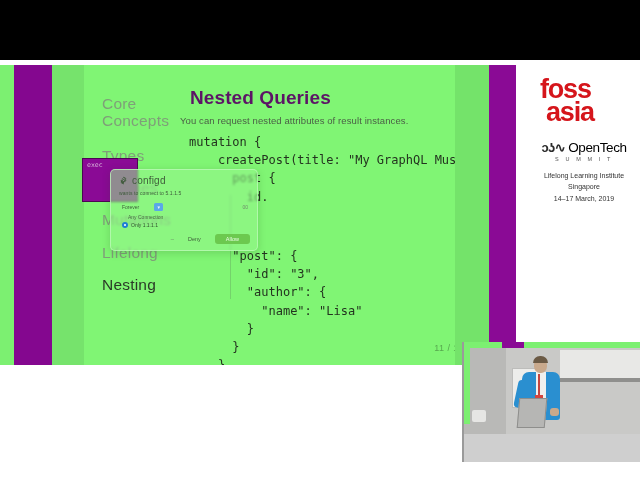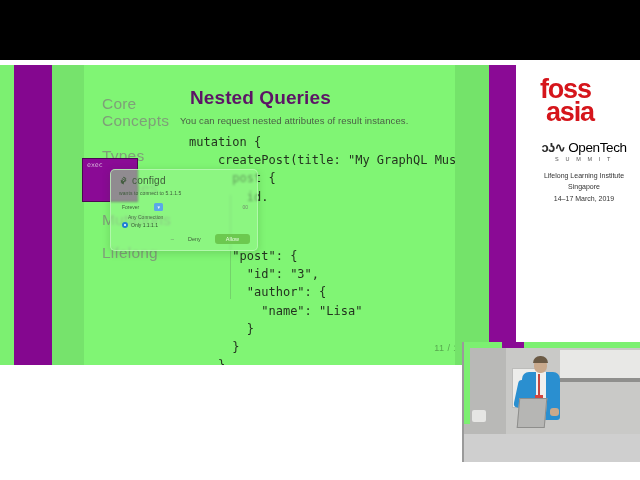--- a/index.html
+++ b/index.html
@@ -200,20 +200,23 @@
             <span>Types</span>
           </div>
           <div class="nav-item">
             <span>Queries</span>
           </div>
           <div class="nav-item">
             <span>Mutations</span>
           </div>
           <div class="nav-item">
             <span>Lifelong</span>
+          </div>
+          <div class="nav-item active">
+            <span>Nesting</span>
           </div>
         </div>
 
         <div class="slide-title">Nested Queries</div>
         <div class="slide-sub">You can request nested attributes of result instances.</div>
 
         <div class="code" id="code-top">mutation {
     createPost(title: "My GraphQL Musings", author: 1) {
       post {
         id.</div>

